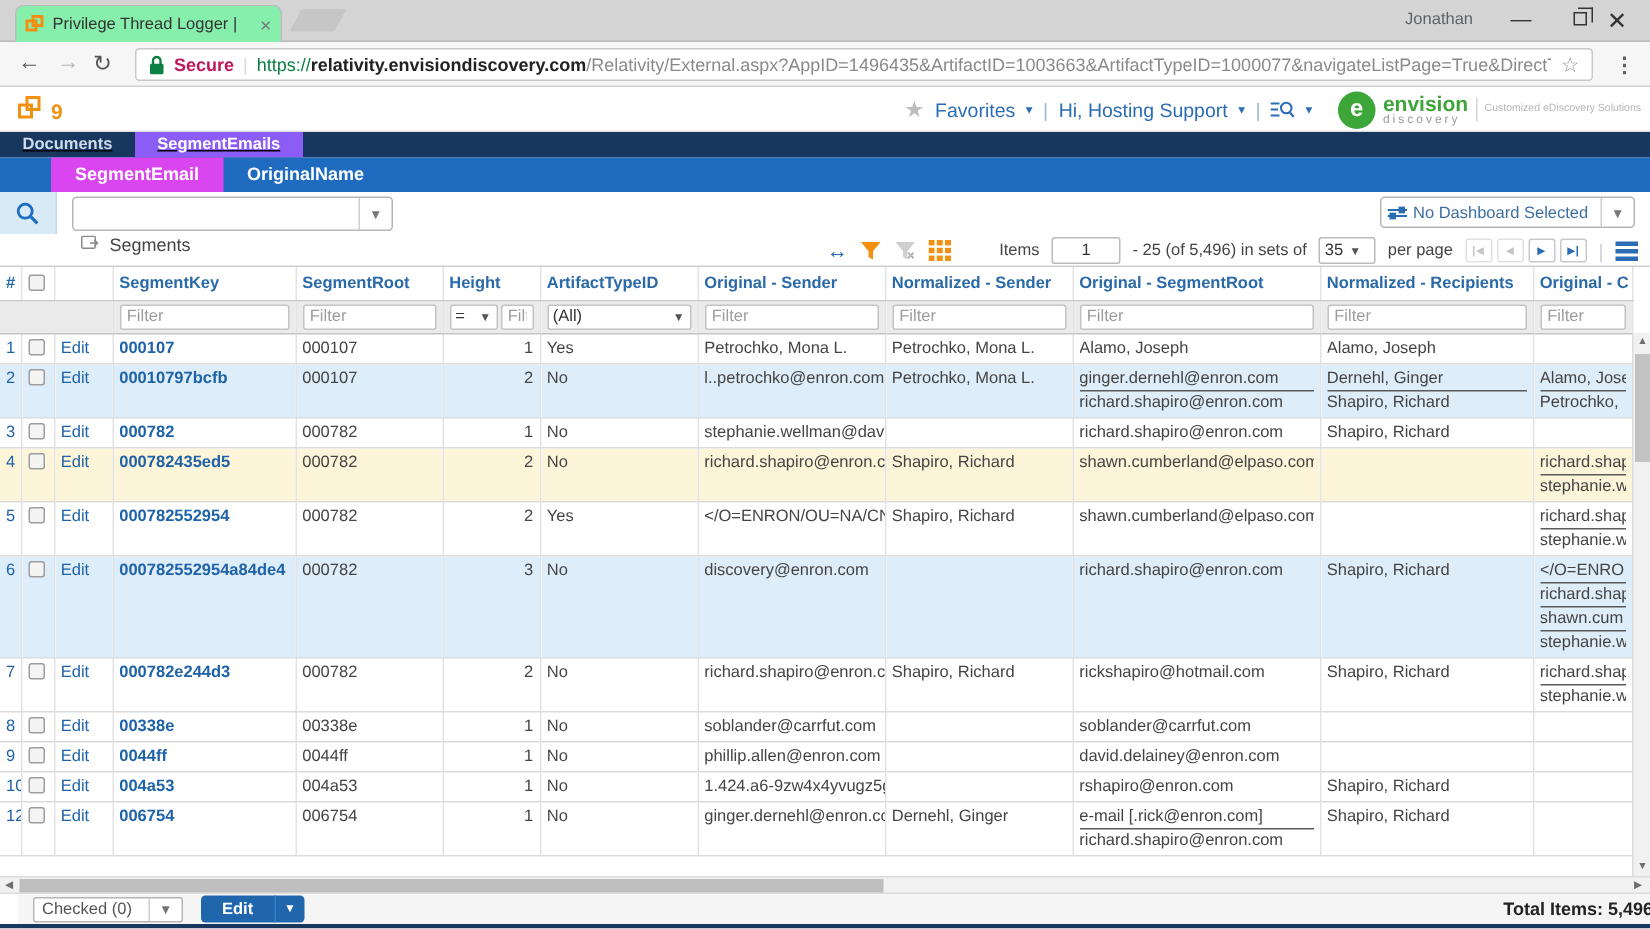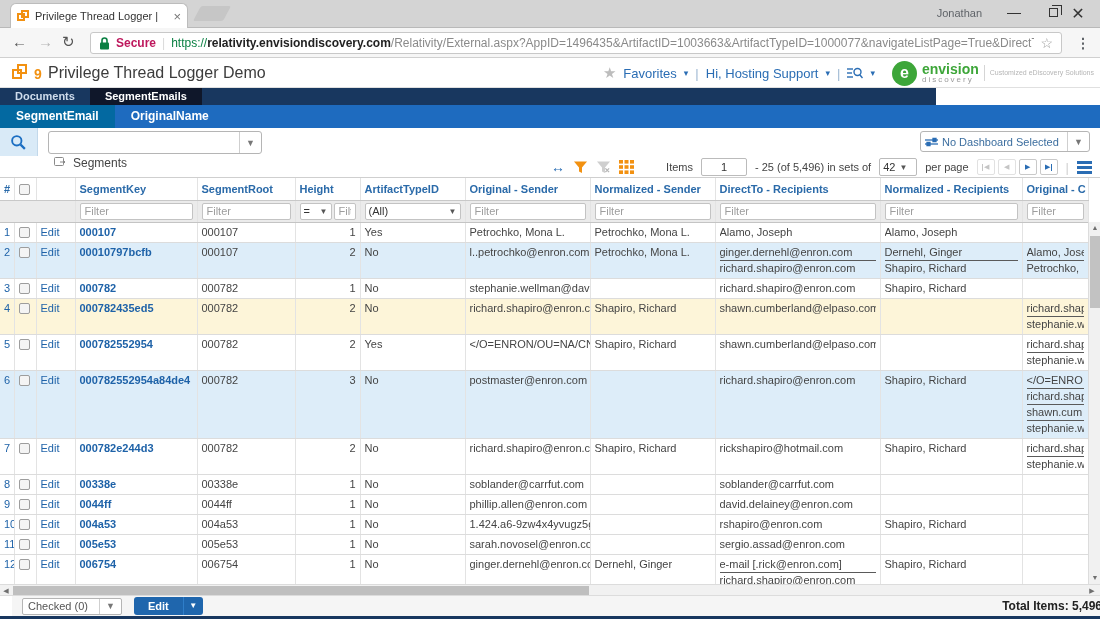--- a/index.html
+++ b/index.html
@@ -1,21 +1,21 @@
 <!DOCTYPE html>
 <html><head>
 <meta charset="utf-8">
 <style>
   * { box-sizing: border-box; margin:0; padding:0; }
   html,body { width:1100px; height:619px; overflow:hidden; }
   body { font-family:"Liberation Sans", sans-serif; position:relative; background:#fff; }
 
   
   .tabstrip { position:absolute; top:0; left:0; width:1100px; height:28px; background:#d4d4d4; border-bottom:1px solid #b9b9b9; }
-  .btab { position:absolute; left:10px; top:3px; width:178px; height:25px; background:#ffffff; border:1px solid #bcbcbc; border-bottom:none; border-radius:6px 6px 0 0; display:flex; align-items:center; padding:0 6px; gap:5px; }
+  .btab { position:absolute; left:10px; top:3px; width:178px; height:25px; background:#86efac; border:1px solid #bcbcbc; border-bottom:none; border-radius:6px 6px 0 0; display:flex; align-items:center; padding:0 6px; gap:5px; }
   .btab-title { font-size:11px; color:#333; white-space:nowrap; overflow:hidden; flex:1; }
   .btab-close { color:#777; font-size:13px; line-height:13px; cursor:pointer; }
   .newtab { position:absolute; left:197px; top:6px; width:30px; height:15px; background:#c6c6c6; border-radius:2px; transform:skewX(-28deg); }
   .favicon { position:relative; width:13px; height:13px; flex:0 0 13px; }
   .favicon i, .rlogo i { position:absolute; border:2px solid #f29111; background:transparent; }
   .favicon i:nth-child(1){ left:0; top:3px; width:8px; height:8px; }
   .favicon i:nth-child(2){ left:4px; top:0; width:8px; height:8px; }
   .profile { position:absolute; right:118px; top:7px; font-size:11px; font-weight:normal; color:#5f6368; }
   .winbtn { position:absolute; top:4px; font-size:14px; color:#333; width:28px; text-align:center; cursor:pointer; }
   .winbtn.min { right:72px; }
@@ -47,26 +47,26 @@
   .hdr-star { color:#bdbdbd; font-size:15px; }
   .hdr-sep { color:#9db7d2; }
   .chev { font-size:9px; color:#2a6db4; }
   .envlogo { display:flex; align-items:center; gap:5px; margin-left:10px; }
   .envball { width:25px; height:25px; border-radius:50%; background:#3da639; color:#fff; font-weight:bold; font-size:16px; text-align:center; line-height:24px; }
   .envname { color:#3da639; font-weight:bold; font-size:14px; line-height:12px; }
   .envsub { color:#9a9a9a; font-size:8px; letter-spacing:2px; }
   .envtag { color:#b5b5b5; font-size:7px; border-left:1px solid #d5d5d5; padding-left:5px; height:16px; line-height:16px; }
 
   
-  .tabbar { position:absolute; top:88px; left:0; width:936px; height:17px; background:#18375f; display:flex; }
+  .tabbar { position:absolute; top:88px; left:0; width:1100px; height:17px; background:#18375f; display:flex;text-decoration:underline; }
   .tab { padding:0 15px; line-height:17px; font-size:11px; font-weight:bold; color:#cfdcec; cursor:pointer; }
-  .tab.active { background:#0f172a; color:#fff; }
+  .tab.active { background:#8b5cf6; color:#fff; }
   .subtabbar { position:absolute; top:105px; left:0; width:1100px; height:23px; background:#1e6bbf; display:flex; }
   .subtab { padding:0 16px; line-height:23px; font-size:12px; font-weight:bold; color:#ffffff; cursor:pointer; }
-  .subtab.active { background:#0369a1; color:#fff; }
+  .subtab.active { background:#d946ef; color:#fff;margin-left:34px; }
 
   
   .toolbar { position:absolute; top:128px; left:0; width:1100px; height:50px; background:#fff; border-bottom:1px solid #cfcfcf; }
   .searchbtn { position:absolute; left:0; top:0; width:38px; height:28px; background:#d9eaf7; border-right:1px solid #c2d8ea; display:flex; align-items:center; justify-content:center; cursor:pointer; }
   .viewsel { position:absolute; left:48px; top:3px; width:214px; height:23px; background:#fff; border:1px solid #b5b5b5; border-radius:3px; display:flex; align-items:center; cursor:pointer; }
   .viewsel .vlabel { flex:1; font-size:12px; color:#444; padding-left:5px; display:flex; align-items:center; gap:6px;margin-top:40px;}
   .selarrow { width:22px; height:100%; border-left:1px solid #cfcfcf; display:flex; align-items:center; justify-content:center; color:#777; font-size:9px; }
   .dashsel { position:absolute; right:10px; top:3px; width:170px; height:21px; background:#fff; border:1px solid #b5b5b5; border-radius:3px; display:flex; align-items:center; cursor:pointer; }
   .dashsel .vlabel { flex:1; font-size:11px; color:#3c6e9f; padding-left:4px; display:flex; align-items:center; gap:4px; white-space:nowrap; }
   .tb-row2 { position:absolute; right:8px; top:29px; height:20px; display:flex; align-items:center; gap:8px; font-size:11px; color:#444; }
@@ -163,21 +163,20 @@
   </div>
   <span class="dots">⋮</span>
 </div>
 
 <div class="appheader">
   <span class="rlogo">
       <i></i>
       <i></i>
     </span>
   <span class="rnum">9</span>
-  <span class="apptitle">Privilege Thread Logger Demo</span>
   <div class="hdr-right">
     <span class="hdr-star">★</span>
     <span>Favorites</span>
     <span class="chev">▾</span>
     <span class="hdr-sep">|</span>
     <span>Hi, Hosting Support</span>
     <span class="chev">▾</span>
     <span class="hdr-sep">|</span>
     <svg width="16" height="14" viewBox="0 0 16 14">
         <g stroke="#2a6db4" stroke-width="1.4" fill="none">
@@ -260,21 +259,21 @@
           <rect x="0" y="10.4" width="4" height="3.6"></rect>
           <rect x="5.5" y="10.4" width="4" height="3.6"></rect>
           <rect x="11" y="10.4" width="4" height="3.6"></rect>
         </g>
       </svg>
     <span style="width:16px"></span>
     <span>Items</span>
     <input class="itemsinput" value="1" style="">
     <span>- 25 (of 5,496) in sets of</span>
     <span class="setsel">
-        <span>42</span>
+        <span>35</span>
         <span style="font-size:8px;color:#555">▼</span>
       </span>
     <span>per page</span>
     <span class="pager">
       <span class="pgbtn off"><span class="bar"></span>◀</span>
       <span class="pgbtn off">◀</span>
       <span class="pgbtn on">▶</span>
       <span class="pgbtn on">▶<span class="bar"></span></span>
     </span>
     <span class="tb-div">|</span>
@@ -305,21 +304,21 @@
     <tr>
       <th class="c-num">#</th>
       <th><span class="cb"></span></th>
       <th></th>
       <th>SegmentKey</th>
       <th>SegmentRoot</th>
       <th>Height</th>
       <th>ArtifactTypeID</th>
       <th>Original - Sender</th>
       <th>Normalized - Sender</th>
-      <th>DirectTo - Recipients</th>
+      <th>Original - SegmentRoot</th>
       <th>Normalized - Recipients</th>
       <th>Original - C</th>
     </tr>
     <tr>
       <td class="fcell" colspan="3"></td>
       <td class="fcell"><input placeholder="Filter" style=""></td>
       <td class="fcell"><input placeholder="Filter" style=""></td>
       <td class="fcell">
           <div class="hwrap">
             <span class="fsel op">
@@ -441,21 +440,21 @@
         </td>
   </tr>
   <tr class="bg-blue">
     <td class="c-num">6</td>
     <td><span class="cb"></span></td>
     <td class="c-edit"><a>Edit</a></td>
     <td class="c-key"><a>000782552954a84de4</a></td>
     <td>000782</td>
     <td class="num">3</td>
     <td>No</td>
-    <td>postmaster@enron.com</td>
+    <td>discovery@enron.com</td>
     <td></td>
     <td>
           <div class="mvi">richard.shapiro@enron.com</div>
         </td>
     <td>
           <div class="mvi">Shapiro, Richard</div>
         </td>
     <td>
           <div class="mvi sep">&lt;/O=ENRO</div>
           <div class="mvi sep">richard.shap</div>
@@ -528,36 +527,20 @@
     <td></td>
     <td>
           <div class="mvi">rshapiro@enron.com</div>
         </td>
     <td>
           <div class="mvi">Shapiro, Richard</div>
         </td>
     <td></td>
   </tr>
   <tr class="bg-white">
-    <td class="c-num">11</td>
-    <td><span class="cb"></span></td>
-    <td class="c-edit"><a>Edit</a></td>
-    <td class="c-key"><a>005e53</a></td>
-    <td>005e53</td>
-    <td class="num">1</td>
-    <td>No</td>
-    <td>sarah.novosel@enron.co</td>
-    <td></td>
-    <td>
-          <div class="mvi">sergio.assad@enron.com</div>
-        </td>
-    <td></td>
-    <td></td>
-  </tr>
-  <tr class="bg-white">
     <td class="c-num">12</td>
     <td><span class="cb"></span></td>
     <td class="c-edit"><a>Edit</a></td>
     <td class="c-key"><a>006754</a></td>
     <td>006754</td>
     <td class="num">1</td>
     <td>No</td>
     <td>ginger.dernehl@enron.co</td>
     <td>Dernehl, Ginger</td>
     <td>

